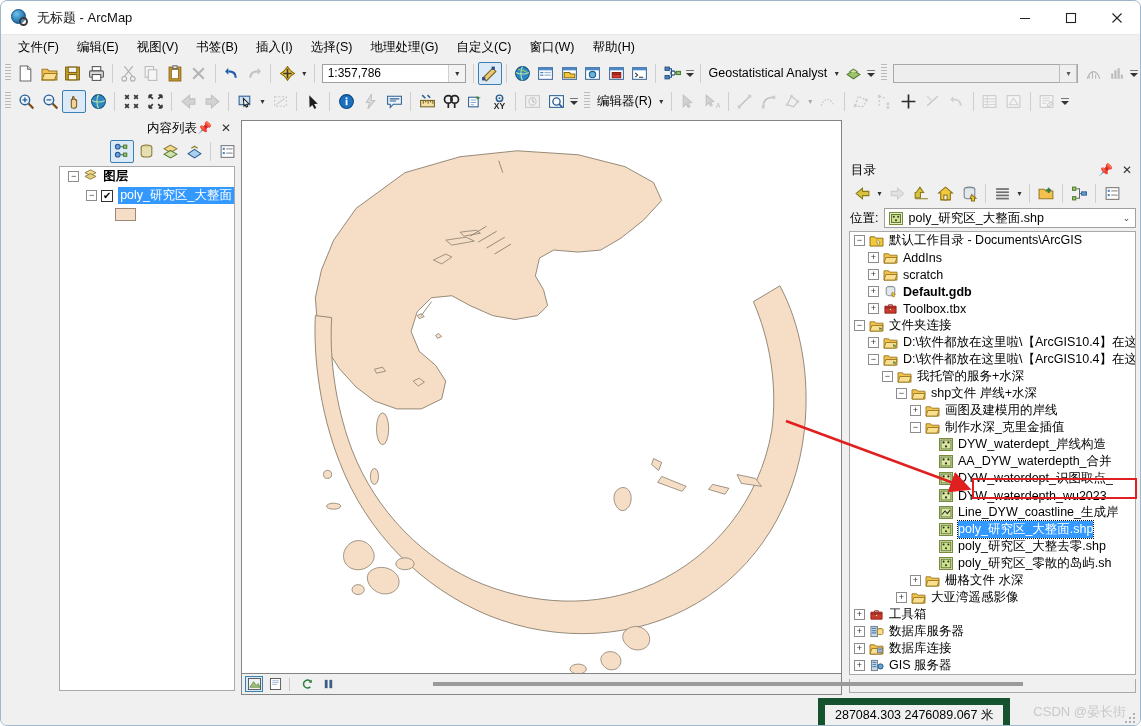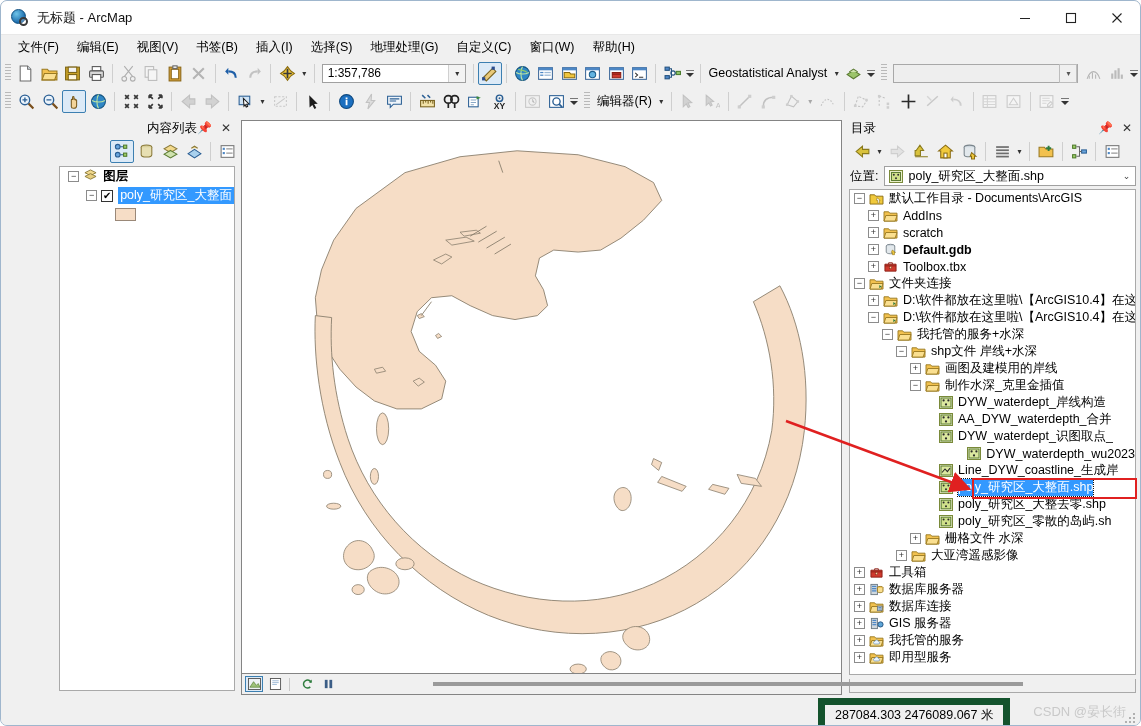--- a/index.html
+++ b/index.html
@@ -78,21 +78,21 @@
   .mapview{flex:1;background:#fff;border:1px solid #848484;position:relative;overflow:hidden;}
   .mapbar{height:20px;display:flex;align-items:center;background:#f0f0f0;border-left:1px solid #848484;
           border-right:1px solid #848484;border-bottom:1px solid #848484;}
   .mbtn{width:18px;height:16px;margin-left:3px;display:flex;align-items:center;justify-content:center;
         border:1px solid transparent;box-sizing:border-box;}
   .mbtn.on{background:#dceaf7;border:1px solid #3c7fb1;}
   .hscroll{flex:1;height:12px;margin:0 6px;background:#f0f0f0;position:relative;}
   .hscroll .thumb{position:absolute;left:90px;top:4px;width:590px;height:4px;background:#9a9a9a;}
 
   
-  .catalog{width:296px;background:#f0f0f0;display:flex;flex-direction:column;}
+  .catalog{width:296px;background:#f0f0f0;display:flex;flex-direction:column;margin-top:42px;}
   .cattools{height:26px;display:flex;align-items:center;padding-left:6px;}
   .locrow{height:24px;display:flex;align-items:center;padding:0 4px 0 6px;}
   .locrow .lab{font-size:12.5px;margin-right:6px;}
   .loccombo{flex:1;height:20px;background:#fff;border:1px solid #a0a0a0;display:flex;align-items:center;
             padding-left:4px;box-sizing:border-box;font-size:12.5px;}
   .loccombo .arrow{margin-left:auto;width:17px;height:18px;display:flex;align-items:center;justify-content:center;
             font-size:9px;color:#444;}
   .catbody{flex:1;margin:1px 4px 4px 5px;background:#fff;border:1px solid #a9a9a9;overflow:hidden;position:relative;}
   .cnode{display:flex;align-items:center;height:17px;font-size:12.5px;white-space:nowrap;}
   .cnode .lbl{overflow:hidden;}
@@ -1054,21 +1054,21 @@
                 <svg width="14" height="13" viewBox="0 0 14 13">
                   <rect x="0.5" y="0.5" width="13" height="12" fill="#e8eec8" stroke="#7a8a3a"></rect>
                   <rect x="2" y="2" width="10" height="9" fill="#dbe7a0" stroke="#5c7c34"></rect>
                   <circle cx="4.6" cy="4.4" r="1.1" fill="#2b2b2b"></circle>
                   <circle cx="9.4" cy="4.4" r="1.1" fill="#2b2b2b"></circle>
                   <circle cx="7" cy="8.4" r="1.1" fill="#2b2b2b"></circle>
                 </svg>
               </span>
               <span class="lbl">DYW_waterdept_识图取点_</span>
             </div>
-            <div class="cnode" style="padding-left: 74px; justify-content: flex-end;">
+            <div class="cnode" style="padding-left: 74px;">
               <span style="width: 11px; height: 11px; margin-right: 4px; flex: 0 0 auto; display: flex; align-items: center; justify-content: center; font-size: 9px; line-height: 9px; box-sizing: border-box;"></span>
               <span style="margin-right: 5px; display: flex; flex: 0 0 auto; align-items: center;">
                 <svg width="14" height="13" viewBox="0 0 14 13">
                   <rect x="0.5" y="0.5" width="13" height="12" fill="#e8eec8" stroke="#7a8a3a"></rect>
                   <rect x="2" y="2" width="10" height="9" fill="#dbe7a0" stroke="#5c7c34"></rect>
                   <circle cx="4.6" cy="4.4" r="1.1" fill="#2b2b2b"></circle>
                   <circle cx="9.4" cy="4.4" r="1.1" fill="#2b2b2b"></circle>
                   <circle cx="7" cy="8.4" r="1.1" fill="#2b2b2b"></circle>
                 </svg>
               </span>

